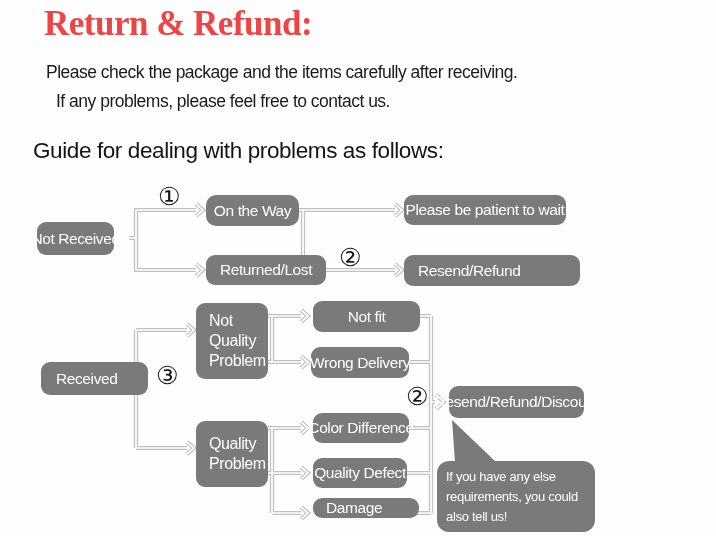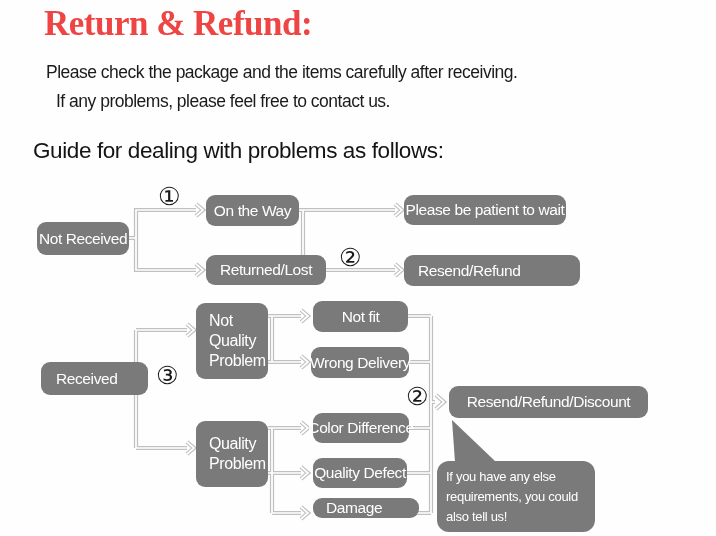--- a/index.html
+++ b/index.html
@@ -115,48 +115,48 @@
       <path d="M408 316 H431 M409 362 H431 M409 428 H431 M407 473 H431 M406 513 H431 M431 316 V513 M431 402 H435"></path>
       <path d="M436 395 L444 402 L436 409"></path>
     </g>
     </svg>
 
   <div class="step" style="left:158px;top:184px;">①</div>
   <div class="step" style="left:339px;top:245px;">②</div>
   <div class="step" style="left:156px;top:363px;">③</div>
   <div class="step" style="left:406px;top:384px;">②</div>
 
-  <div class="node" style="left:37px;top:222px;width:92px;height:33px;">Not Received</div>
+  <div class="node" style="left:37px;top:222px;width:77px;height:33px;">Not Received</div>
 
-  <div class="node" style="left:206px;top:195px;width:93px;height:31px;">On the Way</div>
+  <div class="node" style="left:206px;top:195px;width:93px;height:31px;border-radius:10px;">On the Way</div>
 
   <div class="node" style="left:206px;top:255px;width:120px;height:30px;">Returned/Lost</div>
 
   <div class="node" style="left:404px;top:195px;width:162px;height:30px;">Please be patient to wait</div>
 
   <div class="node" style="left:404px;top:255px;width:162px;height:31px;justify-content:flex-start;padding-left:14px;">Resend/Refund</div>
 
   <div class="node" style="left:41px;top:362px;width:92px;height:33px;justify-content:flex-start;padding-left:15px;">Received</div>
 
   <div class="node multiline" style="left:196px;top:303px;width:59px;height:76px;">Not
 Quality
 Problem</div>
 
-  <div class="node" style="left:313px;top:301px;width:95px;height:31px;">Not fit</div>
+  <div class="node" style="left:313px;top:301px;width:107px;height:31px;">Not fit</div>
 
   <div class="node" style="left:311px;top:347px;width:98px;height:31px;">Wrong Delivery</div>
 
   <div class="node multiline" style="left:196px;top:421px;width:59px;height:66px;">Quality
 Problem</div>
 
   <div class="node" style="left:313px;top:413px;width:96px;height:30px;">Color Difference</div>
 
   <div class="node" style="left:313px;top:458px;width:94px;height:30px;">Quality Defect</div>
 
   <div class="node" style="left:313px;top:498px;width:93px;height:20px;justify-content:flex-start;padding-left:13px;">Damage</div>
 
-  <div class="node" style="left:449px;top:386px;width:199px;height:32px;">Resend/Refund/Discount</div>
+  <div class="node" style="left:449px;top:386px;width:135px;height:32px;">Resend/Refund/Discount</div>
 
   <div class="bubble" style="left:437px;top:461px;width:141px;height:59px;">If you have any else
 requirements, you could
 also tell us!</div>
 
 </div>
 
 </body></html>

